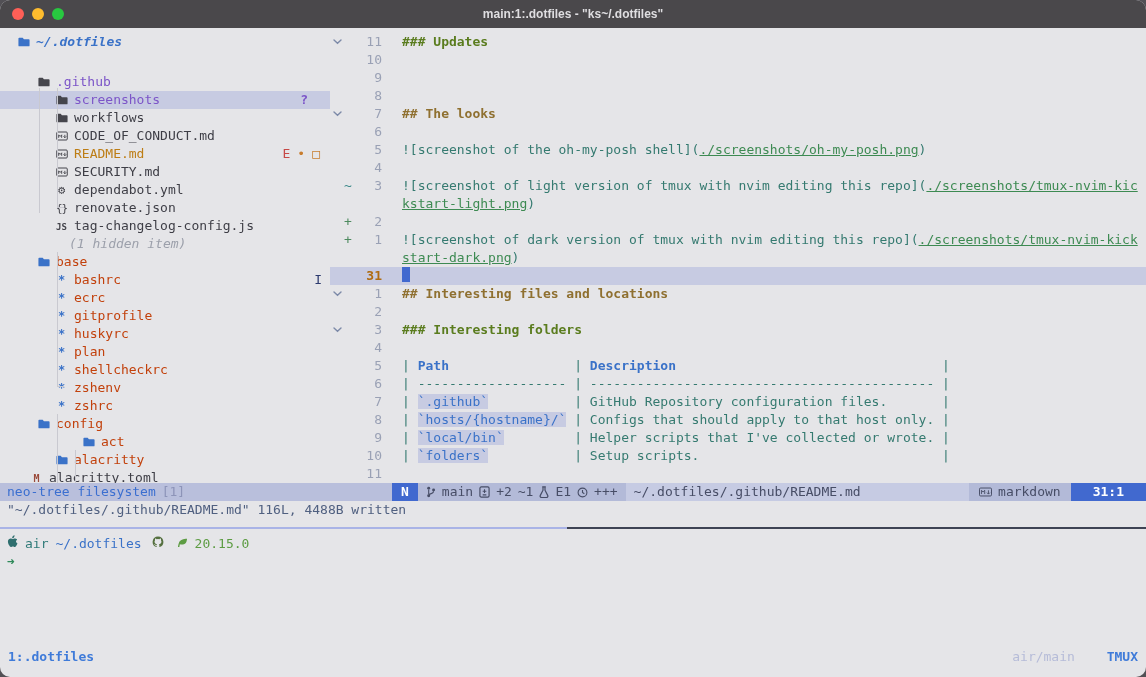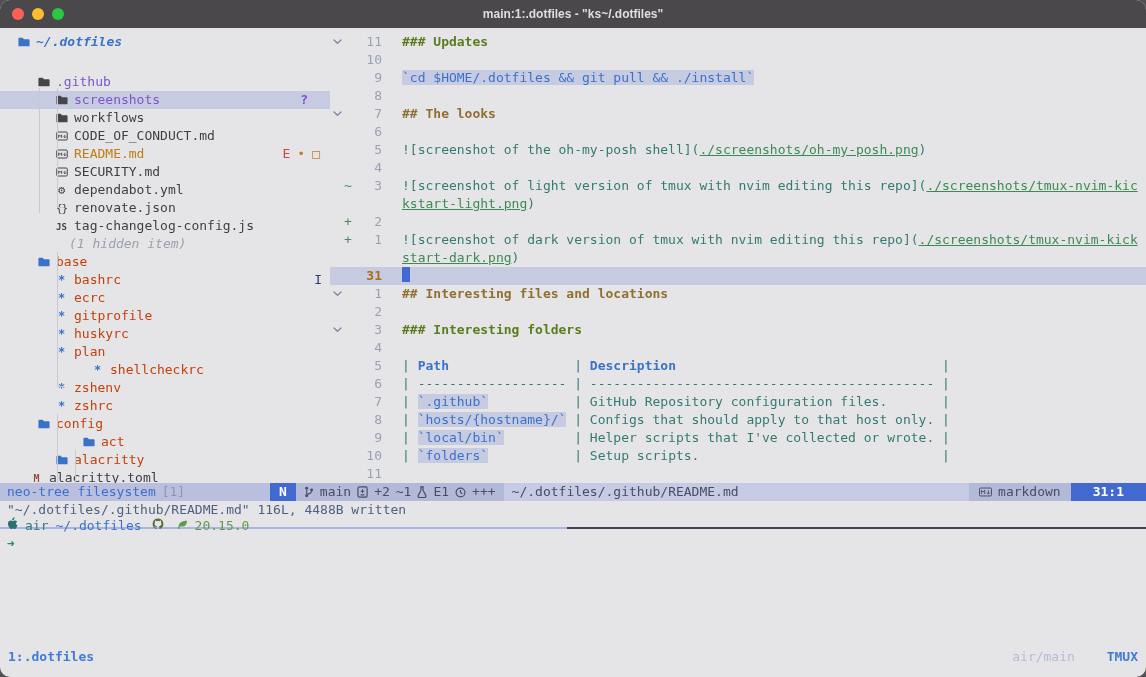--- a/index.html
+++ b/index.html
@@ -46,35 +46,35 @@
   .cursor{display:inline-block;width:8px;height:15px;background:#4169cf;vertical-align:-2px;}
   .sg-h3{color:#5a7c1e;font-weight:bold}
   .sg-h2{color:#8f7030;font-weight:bold}
   .sg-md{color:#357a70}
   .sg-link{color:#3d8a52;text-decoration:underline}
   .sg-code{color:#3a72c8;background:#c7cbe2}
   .sg-tbl{color:#357a70}
   .sg-th{color:#3a72c8;font-weight:bold}
   
   .statusline{position:absolute;top:483px;left:0;right:0;height:18px;display:flex;align-items:stretch;}
-  .nt-bar{width:270px;flex:none;background:#b9bfdc;color:#3b6fd0;padding-left:7px;box-sizing:border-box;}
+  .nt-bar{width:392px;flex:none;background:#b9bfdc;color:#3b6fd0;padding-left:7px;box-sizing:border-box;}
   .ntb-badge{color:#8d94b8;margin-left:6px;}
   .sl-mode{background:#4169cf;color:#fff;font-weight:bold;padding:0 9px;}
   .sl-info{background:#b3bad8;color:#474d66;display:flex;gap:6px;align-items:center;padding:0 8px;}
   .sl-ic{display:inline-flex;align-items:center;}
   .sl-path{flex:1;background:#c6cbe3;color:#474d66;padding:0 8px;overflow:hidden;}
   .sl-ft{background:#b3bad8;color:#474d66;display:flex;gap:6px;align-items:center;padding:0 10px;}
   .sl-pos{background:#4169cf;color:#fff;font-weight:bold;padding:0 22px;display:flex;align-items:center;}
   
   .msgline{position:absolute;top:501px;left:0;right:0;height:18px;padding-left:7px;color:#506080;white-space:pre;}
   .sep{position:absolute;top:527px;height:2px;}
   .sep-l{left:0;width:567px;background:#a9b3e6;}
   .sep-d{left:567px;right:0;background:#3e4354;}
   
-  .prompt{position:absolute;top:517px;left:0;right:0;}
+  .prompt{position:absolute;top:535px;left:0;right:0;}
   .pline{height:18px;padding-left:7px;display:flex;align-items:center;gap:7px;white-space:pre;}
   .p-apple{color:#2f6f6f;}
   .p-host{color:#2f7a78;}
   .p-path{color:#3a72c8;}
   .p-git{color:#55703f;margin-left:3px;}
   .p-node{color:#5d9c43;margin-left:6px;}
   .p-ver{color:#5d9c43;}
   .p-arrow{color:#2f8a5a;font-weight:bold;}
   
   .tmuxbar{position:absolute;left:0;right:0;top:648px;height:18px;padding:0 8px;display:flex;justify-content:space-between;box-sizing:border-box;}
@@ -137,21 +137,21 @@
       <div class="trow" style="padding-left: 36px;"><span class="ticon ic-blue"><svg width="12" height="10" viewBox="0 0 14 11">
             <path d="M.5 1.5A1 1 0 0 1 1.5.5h4l1.4 1.8h5.6a1 1 0 0 1 1 1v6.2a1 1 0 0 1-1 1h-11a1 1 0 0 1-1-1z" fill="currentColor"></path>
           </svg></span><span class="tlabel st-blue">base</span></div>
       <div class="trow" style="padding-left: 54px;"><span class="ticon ic-blue"><span class="tico" style="font-weight:bold">*</span></span><span class="tlabel st-blue">bashrc</span><span class="tmarks" style="right: 8px;">
           <span class="mk-dark">I</span>
         </span></div>
       <div class="trow" style="padding-left: 54px;"><span class="ticon ic-blue"><span class="tico" style="font-weight:bold">*</span></span><span class="tlabel st-blue">ecrc</span></div>
       <div class="trow" style="padding-left: 54px;"><span class="ticon ic-blue"><span class="tico" style="font-weight:bold">*</span></span><span class="tlabel st-blue">gitprofile</span></div>
       <div class="trow" style="padding-left: 54px;"><span class="ticon ic-blue"><span class="tico" style="font-weight:bold">*</span></span><span class="tlabel st-blue">huskyrc</span></div>
       <div class="trow" style="padding-left: 54px;"><span class="ticon ic-blue"><span class="tico" style="font-weight:bold">*</span></span><span class="tlabel st-blue">plan</span></div>
-      <div class="trow" style="padding-left: 54px; margin-left: 36px;"><span class="ticon ic-blue"><span class="tico" style="font-weight:bold">*</span></span><span class="tlabel st-blue">shellcheckrc</span></div>
+      <div class="trow" style="padding-left: 54px;"><span class="ticon ic-blue"><span class="tico" style="font-weight:bold">*</span></span><span class="tlabel st-blue">shellcheckrc</span></div>
       <div class="trow" style="padding-left: 54px;"><span class="ticon ic-blue"><span class="tico" style="font-weight:bold">*</span></span><span class="tlabel st-blue">zshenv</span></div>
       <div class="trow" style="padding-left: 54px;"><span class="ticon ic-blue"><span class="tico" style="font-weight:bold">*</span></span><span class="tlabel st-blue">zshrc</span></div>
       <div class="trow" style="padding-left: 36px;"><span class="ticon ic-blue"><svg width="12" height="10" viewBox="0 0 14 11">
             <path d="M.5 1.5A1 1 0 0 1 1.5.5h4l1.4 1.8h5.6a1 1 0 0 1 1 1v6.2a1 1 0 0 1-1 1h-11a1 1 0 0 1-1-1z" fill="currentColor"></path>
           </svg></span><span class="tlabel st-blue">config</span></div>
       <div class="trow" style="padding-left: 54px; margin-left: 27px;"><span class="ticon ic-blue"><svg width="12" height="10" viewBox="0 0 14 11">
             <path d="M.5 1.5A1 1 0 0 1 1.5.5h4l1.4 1.8h5.6a1 1 0 0 1 1 1v6.2a1 1 0 0 1-1 1h-11a1 1 0 0 1-1-1z" fill="currentColor"></path>
           </svg></span><span class="tlabel st-blue">act</span></div>
       <div class="trow" style="padding-left: 54px;"><span class="ticon ic-blue"><svg width="12" height="10" viewBox="0 0 14 11">
             <path d="M.5 1.5A1 1 0 0 1 1.5.5h4l1.4 1.8h5.6a1 1 0 0 1 1 1v6.2a1 1 0 0 1-1 1h-11a1 1 0 0 1-1-1z" fill="currentColor"></path>
@@ -165,21 +165,21 @@
       <div class="gcorner" style="left: 57px; top: 358px;"></div>
       <div class="guide" style="left: 57px; top: 386px; height: 69px;"></div>
       <div class="guide" style="left: 75px; top: 422px; height: 33px;"></div>
     </div>
 
   <div class="editor" id="editor">
       <div class="erow"><span class="efold"><svg width="9" height="6" viewBox="0 0 9 6">
             <path d="M1 1l3.5 3.2L8 1" fill="none" stroke="currentColor" stroke-width="1.4" stroke-linecap="round"></path>
           </svg></span><span class="esign"></span><span class="enum">11</span><span class="etext"><span class="sg-h3">### Updates</span></span></div>
       <div class="erow"><span class="efold"></span><span class="esign"></span><span class="enum">10</span><span class="etext"></span></div>
-      <div class="erow"><span class="efold"></span><span class="esign"></span><span class="enum">9</span><span class="etext"><span class="sg-code">`cd $HOME/.dotfiles &amp;&amp; git pull &amp;&amp; ./install`</span></span></div>
+      <div class="erow"><span class="efold"></span><span class="esign"></span><span class="enum">9</span></div>
       <div class="erow"><span class="efold"></span><span class="esign"></span><span class="enum">8</span><span class="etext"></span></div>
       <div class="erow"><span class="efold"><svg width="9" height="6" viewBox="0 0 9 6">
             <path d="M1 1l3.5 3.2L8 1" fill="none" stroke="currentColor" stroke-width="1.4" stroke-linecap="round"></path>
           </svg></span><span class="esign"></span><span class="enum">7</span><span class="etext"><span class="sg-h2">## The looks</span></span></div>
       <div class="erow"><span class="efold"></span><span class="esign"></span><span class="enum">6</span><span class="etext"></span></div>
       <div class="erow"><span class="efold"></span><span class="esign"></span><span class="enum">5</span><span class="etext"><span class="sg-md">![screenshot of the oh-my-posh shell](</span><span class="sg-link">./screenshots/oh-my-posh.png</span><span class="sg-md">)</span></span></div>
       <div class="erow"><span class="efold"></span><span class="esign"></span><span class="enum">4</span><span class="etext"></span></div>
       <div class="erow"><span class="efold"></span><span class="esign s-chg">~</span><span class="enum">3</span><span class="etext"><span class="sg-md">![screenshot of light version of tmux with nvim editing this repo](</span><span class="sg-link">./screenshots/tmux-nvim-kic</span></span></div>
       <div class="erow"><span class="efold"></span><span class="esign"></span><span class="enum"></span><span class="etext"><span class="sg-link">kstart-light.png</span><span class="sg-md">)</span></span></div>
       <div class="erow"><span class="efold"></span><span class="esign s-add">+</span><span class="enum">2</span><span class="etext"></span></div>

